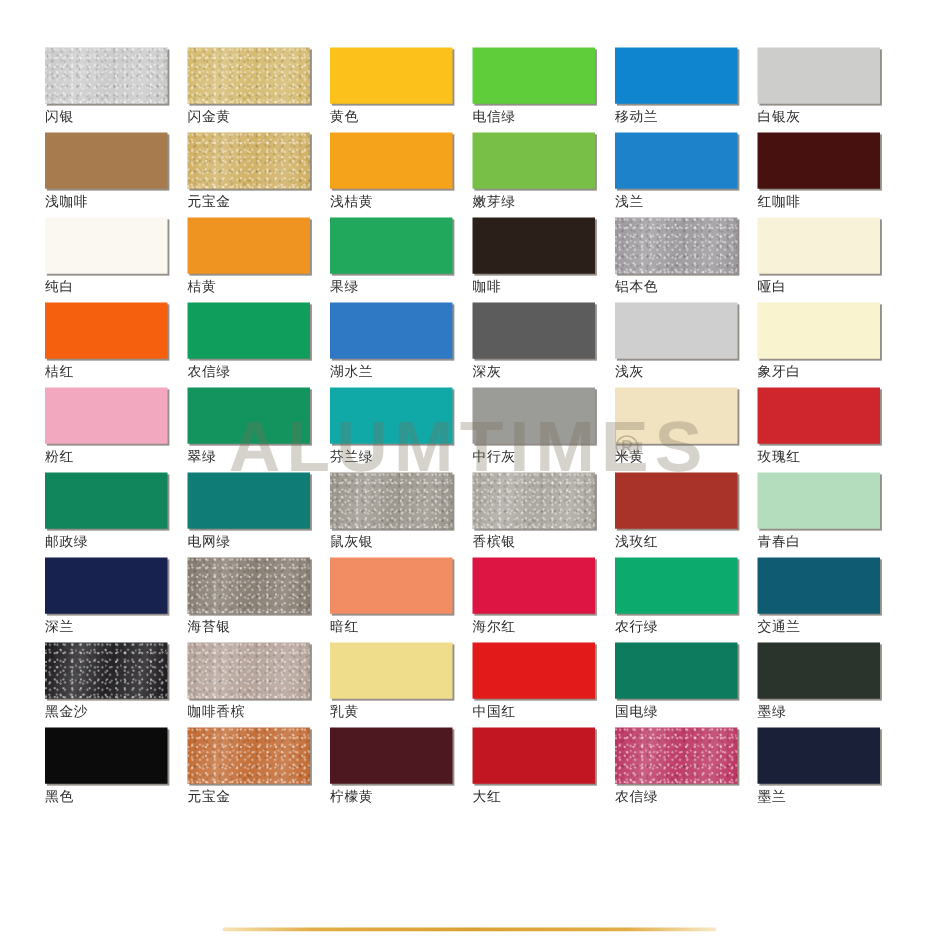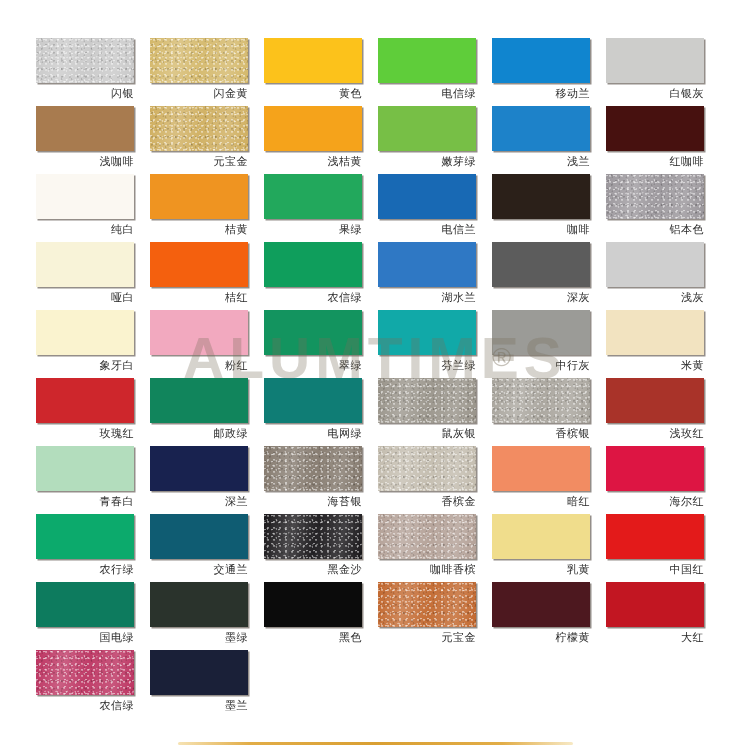--- a/index.html
+++ b/index.html
@@ -111,25 +111,25 @@
       rgba(255,255,255,0.00) 0%,
       rgba(255,255,255,0.22) 28%,
       rgba(255,255,255,0.05) 52%,
       rgba(255,255,255,0.18) 78%,
       rgba(255,255,255,0.00) 100%);
     pointer-events: none;
   }
 
   .chip-label {
     width: 98px;
-    text-align: right;
+    text-align: left;
     font-size: 11px;
     line-height: 22px;
     color: #2b2b2b;
-    font-family: Liberation Mono, monospace;
+    font-family: Liberation Serif, serif;
     white-space: nowrap;
     letter-spacing: 0.5px;
   }
 
   
   #footer-rule {
     position: absolute;
     left: 178px;
     top: 742px;
     width: 395px;
@@ -204,24 +204,20 @@
       </div>
       <div class="cell">
         <div class="chip" style="background: rgb(239, 148, 33);"></div>
         <div class="chip-label">桔黄</div>
       </div>
       <div class="cell">
         <div class="chip" style="background: rgb(34, 168, 92);"></div>
         <div class="chip-label">果绿</div>
       </div>
       <div class="cell">
-        <div class="chip" style="background: rgb(24, 105, 180);"></div>
-        <div class="chip-label">电信兰</div>
-      </div>
-      <div class="cell">
         <div class="chip" style="background: rgb(43, 32, 25);"></div>
         <div class="chip-label">咖啡</div>
       </div>
       <div class="cell">
         <div class="chip metal sheen" style="background: rgb(154, 150, 155);"></div>
         <div class="chip-label">铝本色</div>
       </div>
       <div class="cell">
         <div class="chip" style="background: rgb(248, 243, 216);"></div>
         <div class="chip-label">哑白</div>
@@ -300,24 +296,20 @@
       </div>
       <div class="cell">
         <div class="chip" style="background: rgb(24, 34, 79);"></div>
         <div class="chip-label">深兰</div>
       </div>
       <div class="cell">
         <div class="chip metal sheen" style="background: rgb(131, 120, 108);"></div>
         <div class="chip-label">海苔银</div>
       </div>
       <div class="cell">
-        <div class="chip metal sheen" style="background: rgb(195, 188, 174);"></div>
-        <div class="chip-label">香槟金</div>
-      </div>
-      <div class="cell">
         <div class="chip" style="background: rgb(242, 140, 98);"></div>
         <div class="chip-label">暗红</div>
       </div>
       <div class="cell">
         <div class="chip" style="background: rgb(221, 21, 67);"></div>
         <div class="chip-label">海尔红</div>
       </div>
       <div class="cell">
         <div class="chip" style="background: rgb(12, 170, 108);"></div>
         <div class="chip-label">农行绿</div>

